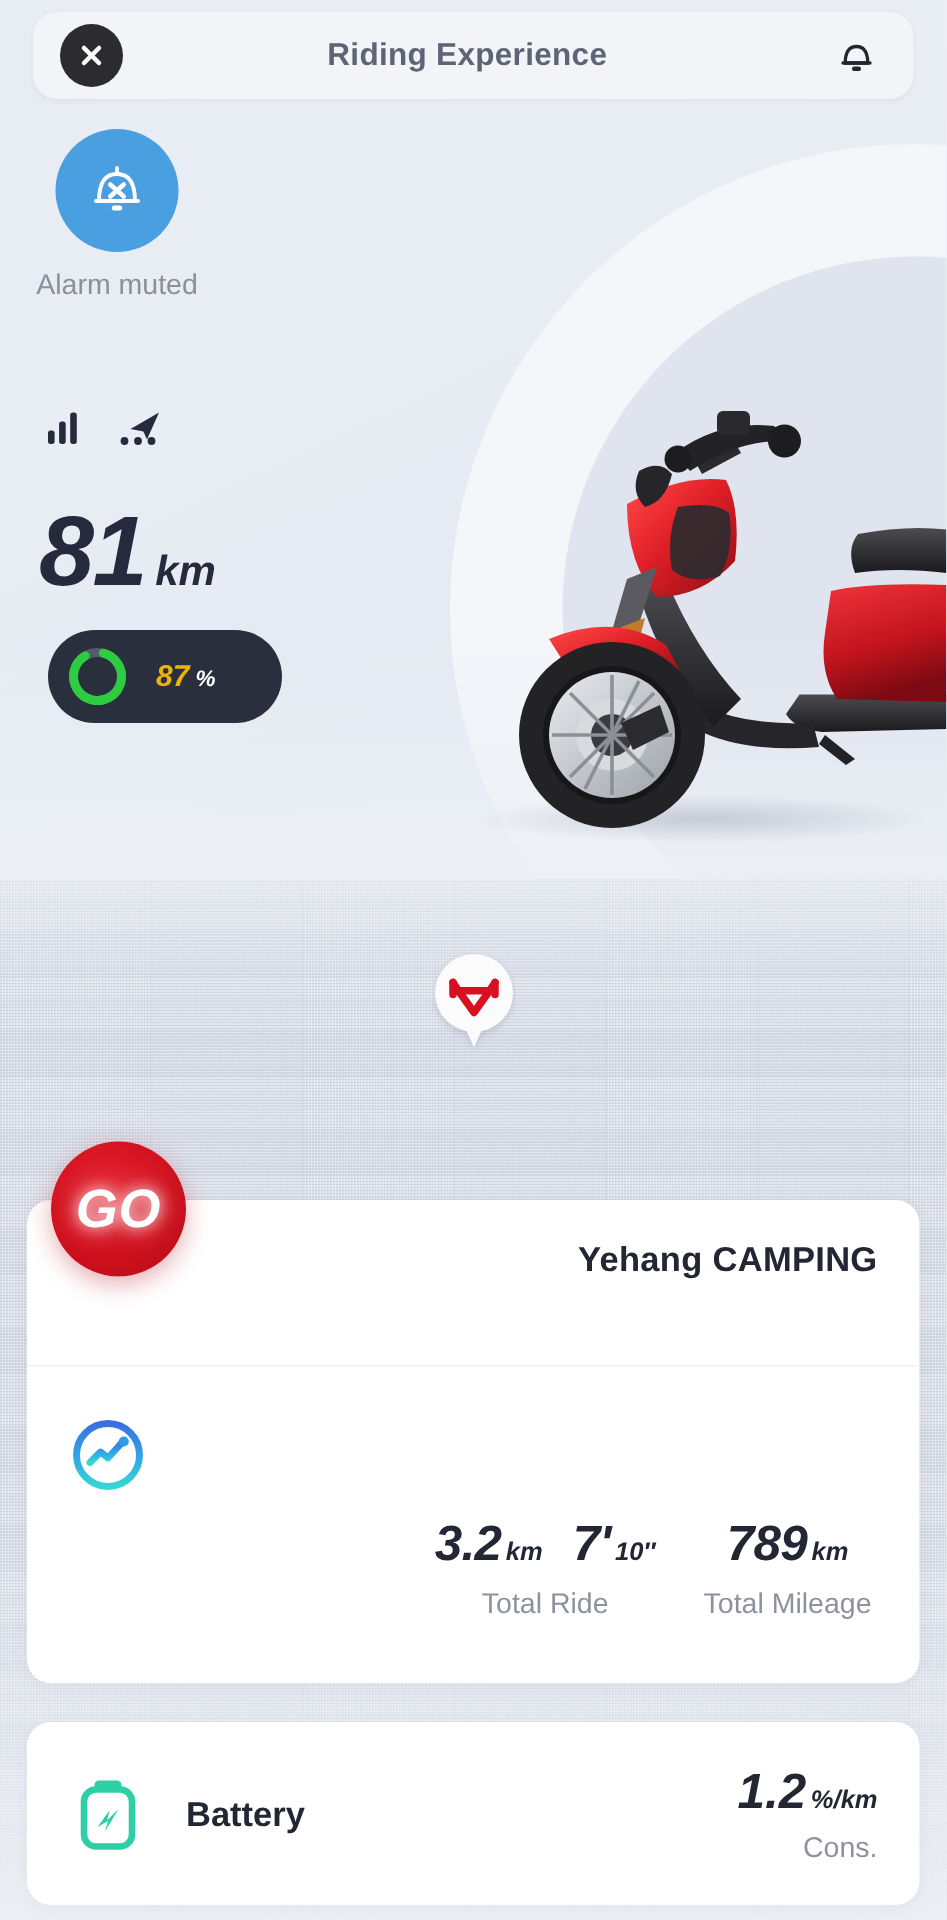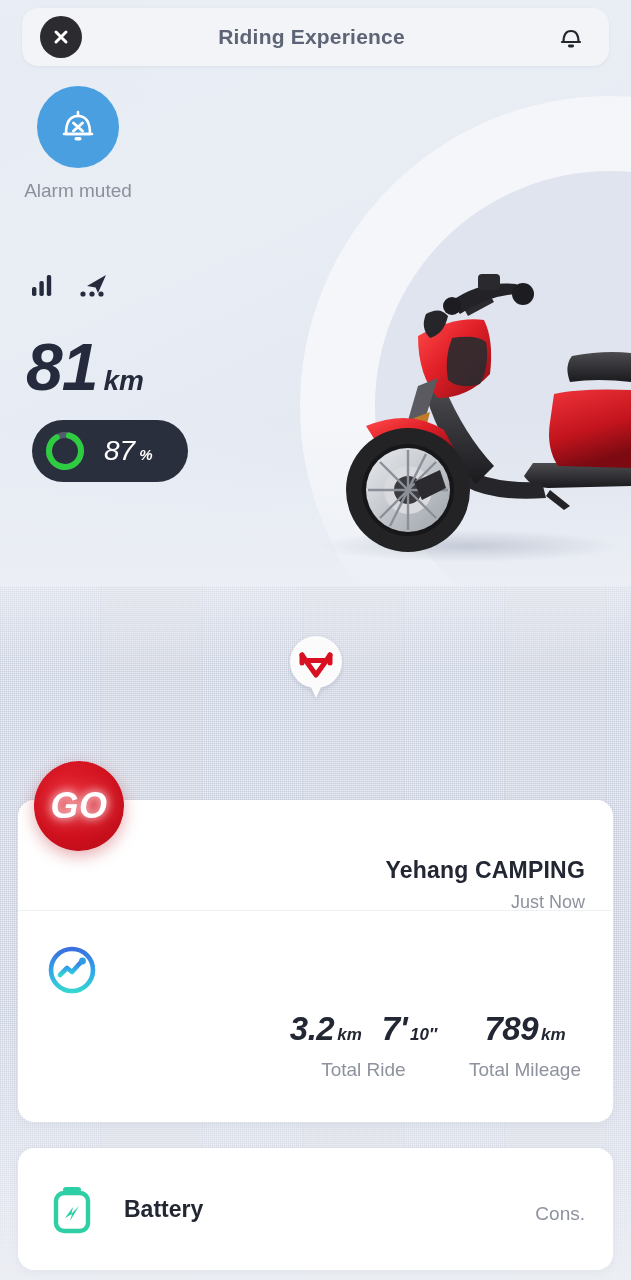--- a/index.html
+++ b/index.html
@@ -72,21 +72,21 @@
   }
   .range-unit { font-size:28px; font-weight:700; font-style:italic; color:#252b3d; margin-left:6px; }
 
   .batt-pill {
     position:absolute; left:32px; top:420px; width:156px; height:62px;
     background:#2a2f3e; border-radius:31px;
     display:flex; align-items:center; padding-left:11px;
   }
   .batt-ring { width:44px; height:44px; flex:0 0 auto; }
   .batt-pct { margin-left:17px; display:flex; align-items:baseline; }
-  .batt-pct-num { font-size:28px; font-weight:400; font-style:italic; color:#ffffff; }
+  .batt-pct-num { font-size:20px; font-weight:700; font-style:italic; color:#eab308; }
   .batt-pct-sym { font-size:15px; font-weight:700; font-style:italic; color:#ffffff; margin-left:4px; }
 
   
   .scooter { position:absolute; left:318px; top:258px; width:313px; height:310px; }
 
   
   .map {
     position:absolute; left:0; top:586px; width:631px; height:694px;
     background:#eef0f5;
     background-image:
@@ -329,24 +329,23 @@
     <path d="M18.5 26.5 L37.5 26.5"></path>
   </g>
 </svg>
 
 <div class="go-badge">
   <span class="go-text">GO</span>
 </div>
 
 <div class="card card-main"></div>
 
-<div style="position:absolute; left:18px; top:831px; width:595px;">
+<div style="position:absolute; left:18px; top:800px; width:595px;">
   <div class="vehicle-head">
     <div class="vehicle-name">Yehang CAMPING</div>
-    <div class="vehicle-time">Just Now</div>
   </div>
 </div>
 
 <div class="divider"></div>
 
 <div class="riding-head">
   <svg width="52" height="52" viewBox="0 0 52 52">
     <defs>
       <linearGradient id="ridingG" x1="0.5" y1="0" x2="0.5" y2="1">
         <stop offset="0%" stop-color="#3b6fe0"></stop>
@@ -390,15 +389,19 @@
 <div class="batt-row">
   <div class="batt-left">
     <svg width="48" height="54" viewBox="0 0 48 54">
       <rect x="9" y="5" width="18" height="6" rx="3" fill="#2ecfa5" transform="translate(6,0)"></rect>
       <rect x="8" y="11" width="32" height="38" rx="8" fill="none" stroke="#2ecfa5" stroke-width="4.4"></rect>
       <path d="M17 36 L25 25 L23.5 31.5 L31 24 L22 39 L24 32 Z" fill="#2ecfa5"></path>
     </svg>
     <span class="batt-title">Battery</span>
   </div>
   <div class="batt-right">
+    <div class="batt-cons-val">
+      <span class="batt-cons-num">1.2</span>
+      <span class="batt-cons-unit">%/km</span>
+    </div>
     <div class="batt-cons-label">Cons.</div>
   </div>
 </div>
 
 </body></html>

